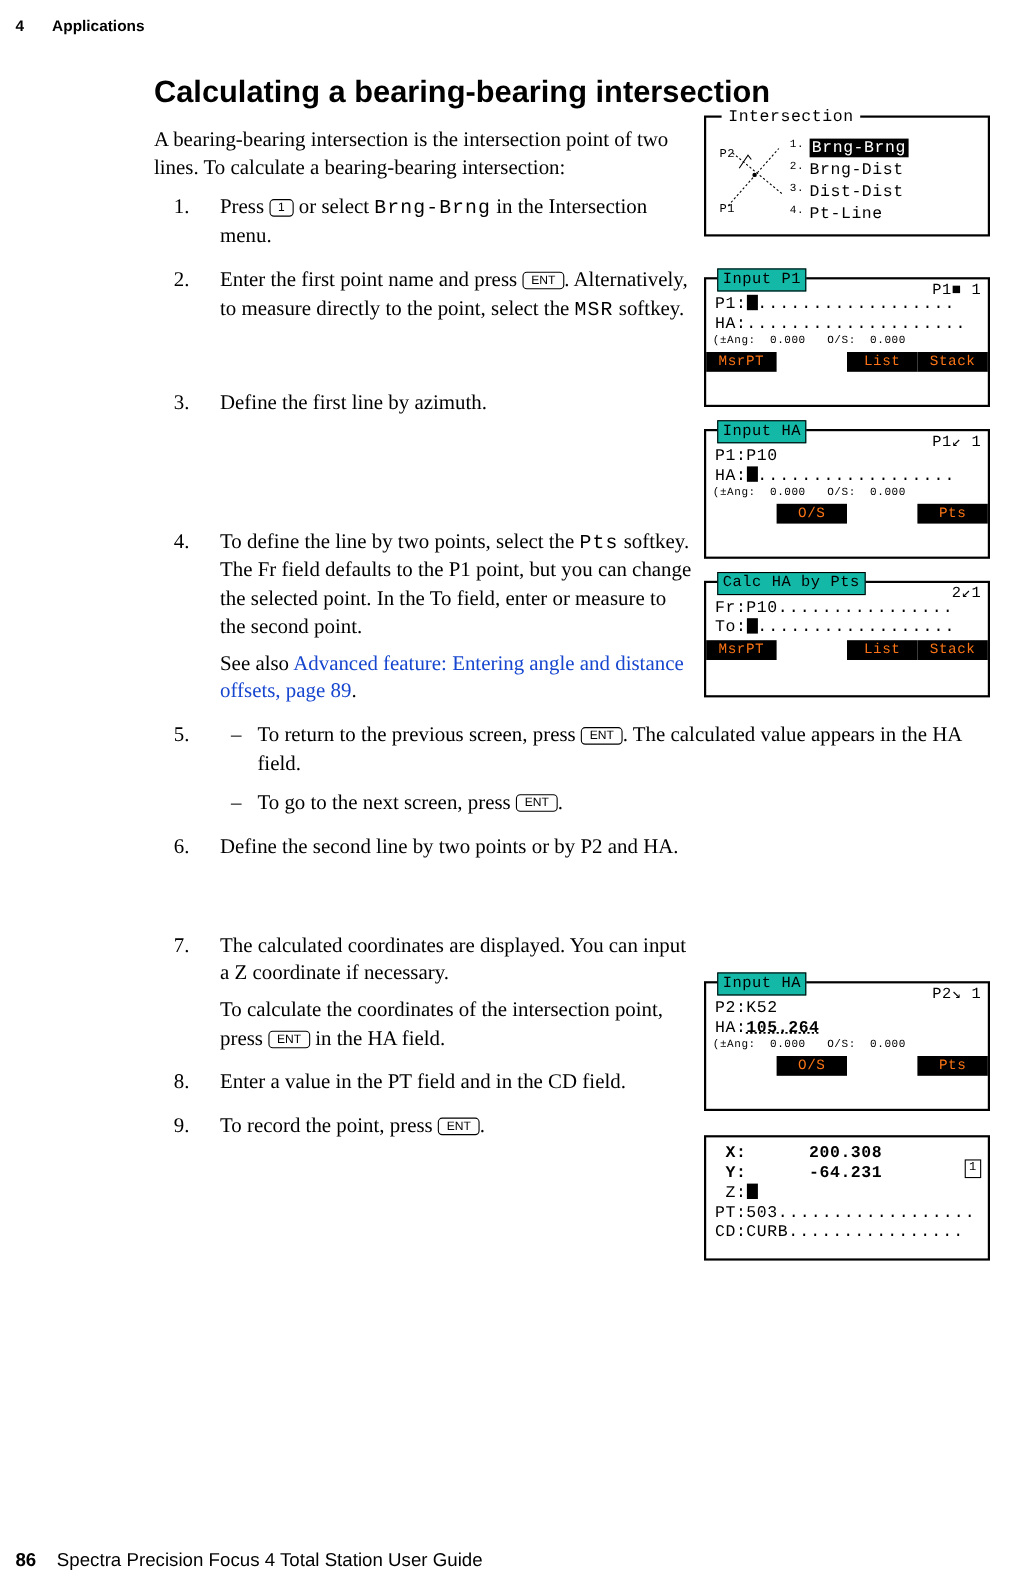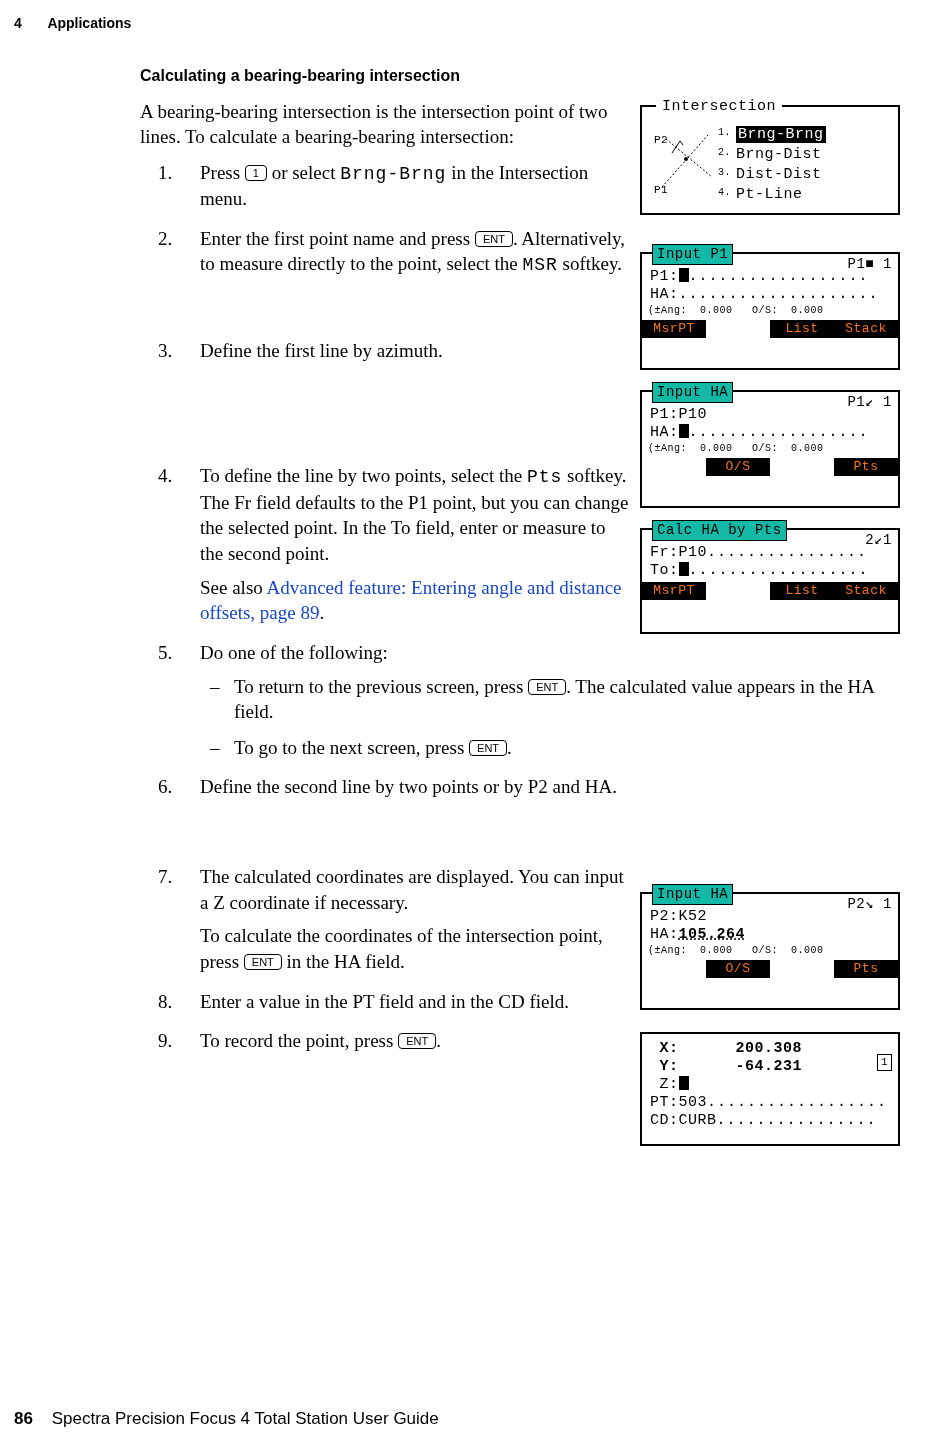--- a/index.html
+++ b/index.html
@@ -32,21 +32,21 @@
   .content {
     position: absolute;
     left: 140px;
     top: 65px;
     width: 760px;
   }
 
   h3.section {
     font-family: Arial, Helvetica, sans-serif;
     font-weight: bold;
-    font-size: 16px;
+    font-size: 28px;
     margin: 0 0 12px 0;
   }
 
   p.lead { margin: 0 0 10px 0; width: 492px; }
 
   ol.steps {
     margin: 0 0 0 0;
     padding: 0 0 0 60px;
     list-style: none;
     counter-reset: step;
@@ -206,21 +206,20 @@
     <li>
       <p>
         <span>To define the line by two points, select the </span><span class="mono">Pts</span><span> softkey. The Fr field defaults to the P1 point, but you can change the selected point. In the To field, enter or measure to the second point.</span>
       </p>
       <p>
         <span>See also </span><a class="xref" href="#">Advanced feature: Entering angle and distance offsets, page 89</a><span>.</span>
       </p>
     </li>
 
     <li class="wide">
-      <p>Do one of the following:</p>
       <ul class="dash">
         <li>
           <span>To return to the previous screen, press </span><span class="keycap">ENT</span><span>. The calculated value appears in the HA field.</span>
         </li>
         <li>
           <span>To go to the next screen, press </span><span class="keycap">ENT</span><span>.</span>
         </li>
       </ul>
     </li>
 

